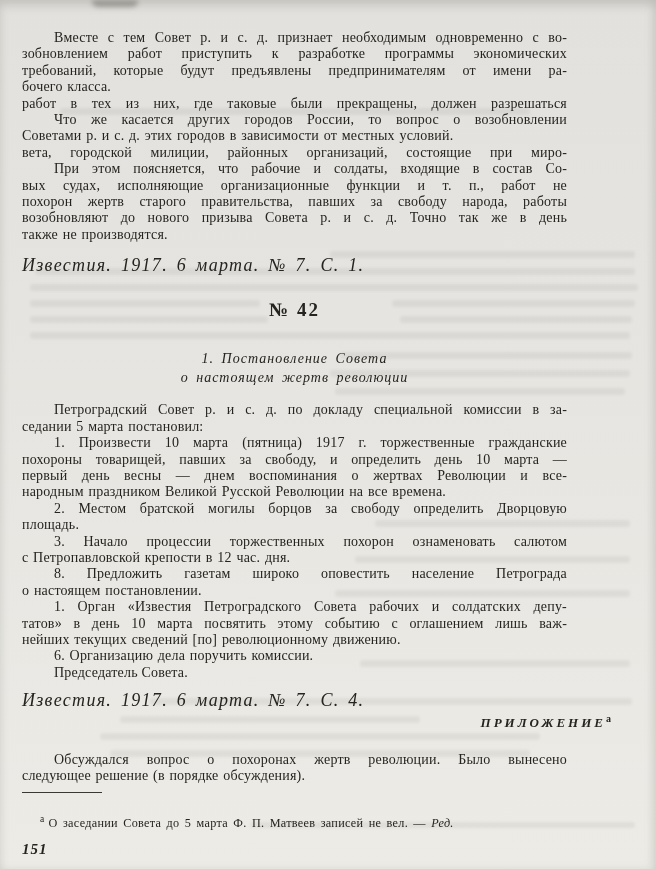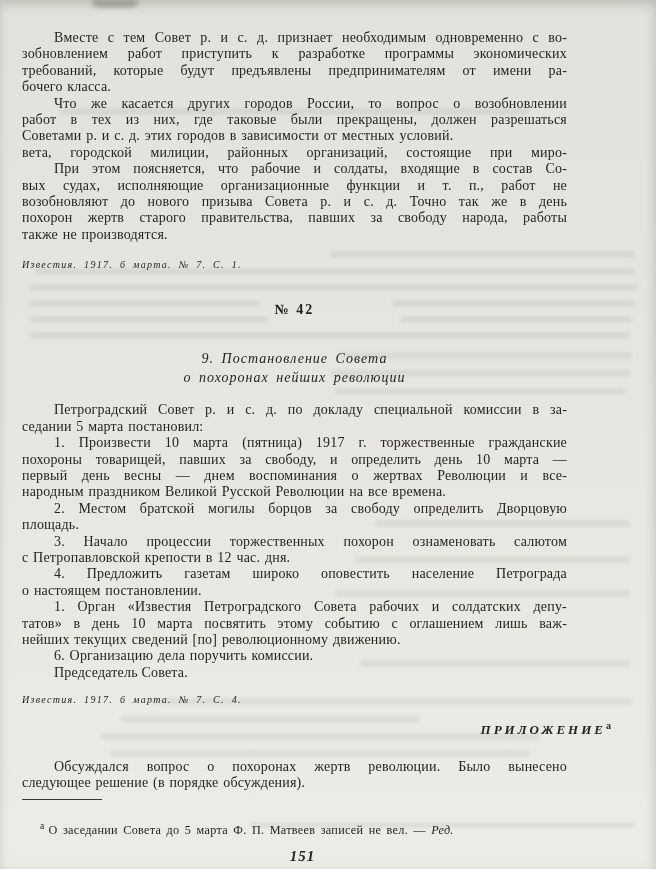--- a/index.html
+++ b/index.html
@@ -19,53 +19,53 @@
     position:absolute;left:22px;top:30px;width:545px;
   }
   .line{
     font-size:14px;line-height:16.4px;letter-spacing:0.2px;word-spacing:1px;
     text-align:justify;text-align-last:justify;
     white-space:normal;
   }
   .line.last{text-align-last:left;}
   .para .line.first{text-indent:32px;}
   .citation{
-    font-style:italic;font-size:10px;letter-spacing:1.3px;word-spacing:3px;
+    font-style:italic;font-size:18px;letter-spacing:1.3px;word-spacing:3px;
     margin-top:14px;line-height:16px;
   }
   .citation2{margin-top:11px;}
   .doc-number{
-    text-align:center;font-weight:bold;font-size:14px;letter-spacing:2px;
+    text-align:center;font-weight:bold;font-size:19px;letter-spacing:2px;
     margin-top:28px;line-height:18px;
   }
   .doc-title{
     text-align:center;font-style:italic;font-size:14px;line-height:19px;
     letter-spacing:1px;word-spacing:3px;margin-top:30px;
   }
   .lead{margin-top:15px;}
   .signature{
     font-size:14px;line-height:16.4px;letter-spacing:0.2px;text-indent:32px;
   }
   .appendix-head{
-    text-align:right;margin-top:10px;margin-right:-44px;
+    text-align:right;margin-top:3px;margin-right:-44px;
     font-style:italic;font-weight:bold;font-size:13px;letter-spacing:3px;line-height:16px;
   }
   .appendix-head sup{font-size:10px;letter-spacing:0;font-style:normal;}
   .appendix-para{margin-top:20px;}
   .footnote-rule{
     width:80px;height:0;border-top:1.6px solid #3a3832;margin-top:8px;
   }
   .footnote{
     margin-top:19px;font-size:12.2px;line-height:15px;letter-spacing:0.3px;word-spacing:2px;
     padding-left:18px;
   }
   .footnote sup{font-size:9.5px;margin-right:4px;}
   .footnote .ed{font-style:italic;}
   .page-num{
-    text-align:center;margin-right:-16px;margin-top:10px;
+    text-align:left;margin-right:-16px;margin-top:10px;
     font-style:italic;font-weight:bold;font-size:15px;letter-spacing:1px;
   }
   
   .bleed{
     position:absolute;height:7px;border-radius:3px;
     background:#6a675f;opacity:0.09;filter:blur(1.4px);
     pointer-events:none;
   }
   .smudge{
     position:absolute;background:#6f6d68;filter:blur(2.5px);opacity:0.55;
@@ -102,40 +102,40 @@
 
   <div class="content">
 
     <div class="para">
         <div class="line first">Вместе с тем Совет р. и с. д. признает необходимым одновременно с во-</div>
         <div class="line">зобновлением работ приступить к разработке программы экономических</div>
         <div class="line">требований, которые будут предъявлены предпринимателям от имени ра-</div>
         <div class="line last">бочего класса.</div>
       </div>
     <div class="para">
+        <div class="line">работ в тех из них, где таковые были прекращены, должен разрешаться</div>
         <div class="line first">Что же касается других городов России, то вопрос о возобновлении</div>
-        <div class="line">работ в тех из них, где таковые были прекращены, должен разрешаться</div>
         <div class="line last">Советами р. и с. д. этих городов в зависимости от местных условий.</div>
       </div>
     <div class="para">
         <div class="line">вета, городской милиции, районных организаций, состоящие при миро-</div>
         <div class="line first">При этом поясняется, что рабочие и солдаты, входящие в состав Со-</div>
         <div class="line">вых судах, исполняющие организационные функции и т. п., работ не</div>
+        <div class="line">похорон жертв старого правительства, павших за свободу народа, работы</div>
         <div class="line">возобновляют до нового призыва Совета р. и с. д. Точно так же в день</div>
-        <div class="line">похорон жертв старого правительства, павших за свободу народа, работы</div>
         <div class="line last">также не производятся.</div>
       </div>
 
     <div class="citation">Известия. 1917. 6 марта. № 7. С. 1.</div>
 
     <div class="doc-number">№ 42</div>
 
     <div class="doc-title">
-      <div>9. Постановление Совета</div>
-      <div>о похоронах нейших революции</div>
+      <div>1. Постановление Совета</div>
+      <div>о настоящем жертв революции</div>
     </div>
 
     <div class="para lead">
         <div class="line first">Петроградский Совет р. и с. д. по докладу специальной комиссии в за-</div>
         <div class="line last">седании 5 марта постановил:</div>
       </div>
 
     <div class="para">
         <div class="line first">1. Произвести 10 марта (пятница) 1917 г. торжественные гражданские</div>
         <div class="line">похороны товарищей, павших за свободу, и определить день 10 марта —</div>
@@ -144,21 +144,21 @@
       </div>
     <div class="para">
         <div class="line first">2. Местом братской могилы борцов за свободу определить Дворцовую</div>
         <div class="line last">площадь.</div>
       </div>
     <div class="para">
         <div class="line first">3. Начало процессии торжественных похорон ознаменовать салютом</div>
         <div class="line last">с Петропавловской крепости в 12 час. дня.</div>
       </div>
     <div class="para">
-        <div class="line first">4. Предложить газетам широко оповестить население Петрограда</div>
+        <div class="line first">8. Предложить газетам широко оповестить население Петрограда</div>
         <div class="line last">о настоящем постановлении.</div>
       </div>
     <div class="para">
         <div class="line first">1. Орган «Известия Петроградского Совета рабочих и солдатских депу-</div>
         <div class="line">татов» в день 10 марта посвятить этому событию с оглашением лишь важ-</div>
         <div class="line last">нейших текущих сведений [по] революционному движению.</div>
       </div>
     <div class="para">
         <div class="line first last">6. Организацию дела поручить комиссии.</div>
       </div>

